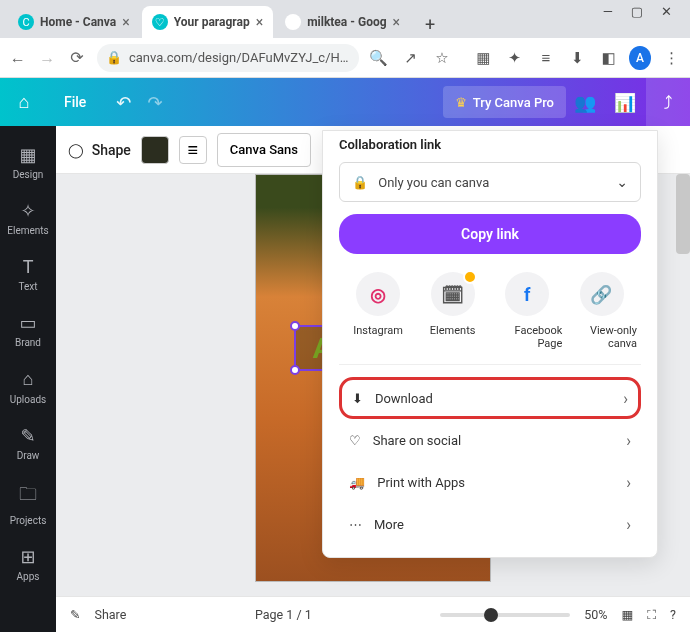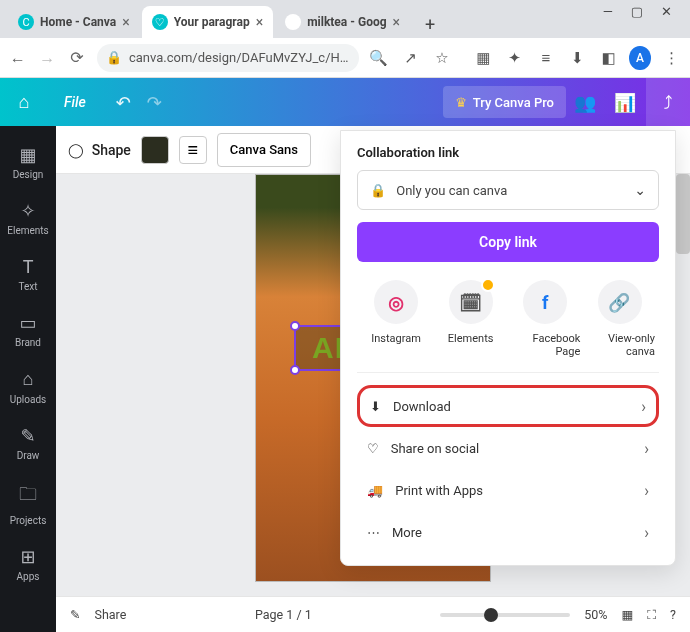--- a/index.html
+++ b/index.html
@@ -22,21 +22,21 @@
 .addrbar { height: 40px; background: #fff; border-bottom: 1px solid #ddd; display: flex; align-items: center; padding: 0 8px; gap: 10px; }
 .addrbar .navbtn { width: 22px; height: 22px; display: flex; align-items: center; justify-content: center; color: #666; font-size: 16px; }
 .addrbar .urlbox { flex: 0 1 240px; height: 28px; background: #f1f3f4; border-radius: 14px; display: flex; align-items: center; padding: 0 10px; font-size: 13px; color: #555; gap: 6px; }
 .addrbar .iconbtn { width: 24px; height: 24px; display: flex; align-items: center; justify-content: center; color: #555; font-size: 15px; }
 .addrbar .spacer { flex: 1; }
 .avatar { width: 24px; height: 24px; border-radius: 50%; background: #1a73e8; color: #fff; display: flex; align-items: center; justify-content: center; font-size: 12px; font-weight: 500; }
 
 
 .canva-top { height: 48px; background: linear-gradient(90deg, #00c3cc, #7d2ae7); display: flex; align-items: center; color: #fff; }
 .canva-top .home { width: 48px; height: 48px; display: flex; align-items: center; justify-content: center; font-size: 18px; }
-.canva-top .file { padding: 0 16px; font-size: 14px; font-weight: 500; font-style: italic; }
+.canva-top .file { padding: 0 16px; font-size: 14px; font-weight: 500; }
 .undo-redo { display: flex; gap: 16px; padding: 0 14px; }
 .undo-redo span { font-size: 18px; opacity: .9; }
 .canva-top .spacer { flex: 1; }
 .try-pro { background: rgba(255,255,255,.18); height: 32px; border-radius: 4px; display: flex; align-items: center; padding: 0 12px; font-size: 13px; font-weight: 500; gap: 6px; }
 .topicon { width: 40px; height: 48px; display: flex; align-items: center; justify-content: center; font-size: 18px; }
 .sharebox { width: 44px; height: 48px; background: rgba(255,255,255,.15); display: flex; align-items: center; justify-content: center; font-size: 18px; }
 
 
 .sidebar { position: absolute; left: 0; top: 126px; bottom: 0; width: 56px; background: #17191d; display: flex; flex-direction: column; align-items: center; padding-top: 8px; }
 .sb-item { width: 56px; padding: 10px 0; display: flex; flex-direction: column; align-items: center; color: #b0b2b8; font-size: 10px; gap: 4px; }
@@ -54,25 +54,25 @@
 .page { width: 236px; height: 408px; background: linear-gradient(180deg, #3a4a1c 8%, #d88238 30%, #c76a28 60%, #9c5020 100%); position: relative; overflow: hidden; border: 1px solid #bbb;}
 .text-frame { position: absolute; left: 38px; top: 150px; width: 160px; height: 46px; border: 2px solid #7b3fe4; background: rgba(60,50,20,.4); display: flex; align-items: center; justify-content: flex-start; padding-left: 16px; }
 .text-frame .txt { font-size: 30px; font-weight: 800; color: #7aa522; letter-spacing: 1px; font-family: Arial, sans-serif; }
 .handle { width: 10px; height: 10px; background: #fff; border: 2px solid #7b3fe4; border-radius: 50%; position: absolute; }
 .h-tl { left: -6px; top: -6px; } .h-bl { left: -6px; bottom: -6px; }
 
 
 .vscroll { position: absolute; right: 0; top: 174px; width: 14px; height: 80px; background: #c8c8c8; border-radius: 4px; }
 
 
-.share-panel { position: absolute; right: 14px; top: 130px; width: 336px; background: #fff; border: 1px solid #e3e3e3; border-radius: 0 0 8px 8px; box-shadow: 0 6px 24px rgba(0,0,0,.12); padding: 14px 16px 12px 16px; }
+.share-panel { position: absolute; right: 32px; top: 130px; width: 336px; background: #fff; border: 1px solid #e3e3e3; border-radius: 0 0 8px 8px; box-shadow: 0 6px 24px rgba(0,0,0,.12); padding: 6px 16px 12px 16px; }
 .sp-label { font-size: 13px; font-weight: 600; color: #222; margin-bottom: 10px; }
 .access-sel { height: 40px; border: 1px solid #d9d9d9; border-radius: 6px; display: flex; align-items: center; padding: 0 12px; font-size: 13px; color: #444; gap: 10px; margin-bottom: 12px; }
 .access-sel .chev { margin-left: auto; font-size: 14px; }
-.copylink { height: 40px; background: #8b3dff; color: #fff; border-radius: 6px; display: flex; align-items: center; justify-content: center; font-size: 14px; font-weight: 600; margin-bottom: 18px; }
+.copylink { height: 40px; background: #8b3dff; color: #fff; border-radius: 18px; display: flex; align-items: center; justify-content: center; font-size: 14px; font-weight: 600; margin-bottom: 18px; }
 .share-grid { display: flex; justify-content: space-between; padding: 0 4px 14px 4px; border-bottom: 1px solid #eee; margin-bottom: 12px; }
 .sg-item { display: flex; flex-direction: column; align-items: center; gap: 8px; width: 70px; }
 .sg-circle { width: 44px; height: 44px; border-radius: 50%; background: #f2f2f4; display: flex; align-items: center; justify-content: center; font-size: 18px; position: relative; }
 .sg-badge { position: absolute; top: -2px; right: -2px; width: 14px; height: 14px; border-radius: 50%; background: #ffb300; border: 2px solid #fff; }
 .sg-label { font-size: 11px; color: #333; text-align: right; line-height: 1.2; }
 .action-row { height: 42px; display: flex; align-items: center; gap: 12px; padding: 0 10px; border-radius: 6px; font-size: 13px; color: #333; }
 .action-row .chev { margin-left: auto; color: #666; font-size: 16px; }
 .dl { border: 3px solid #d33; border-radius: 14px; }
 
 

